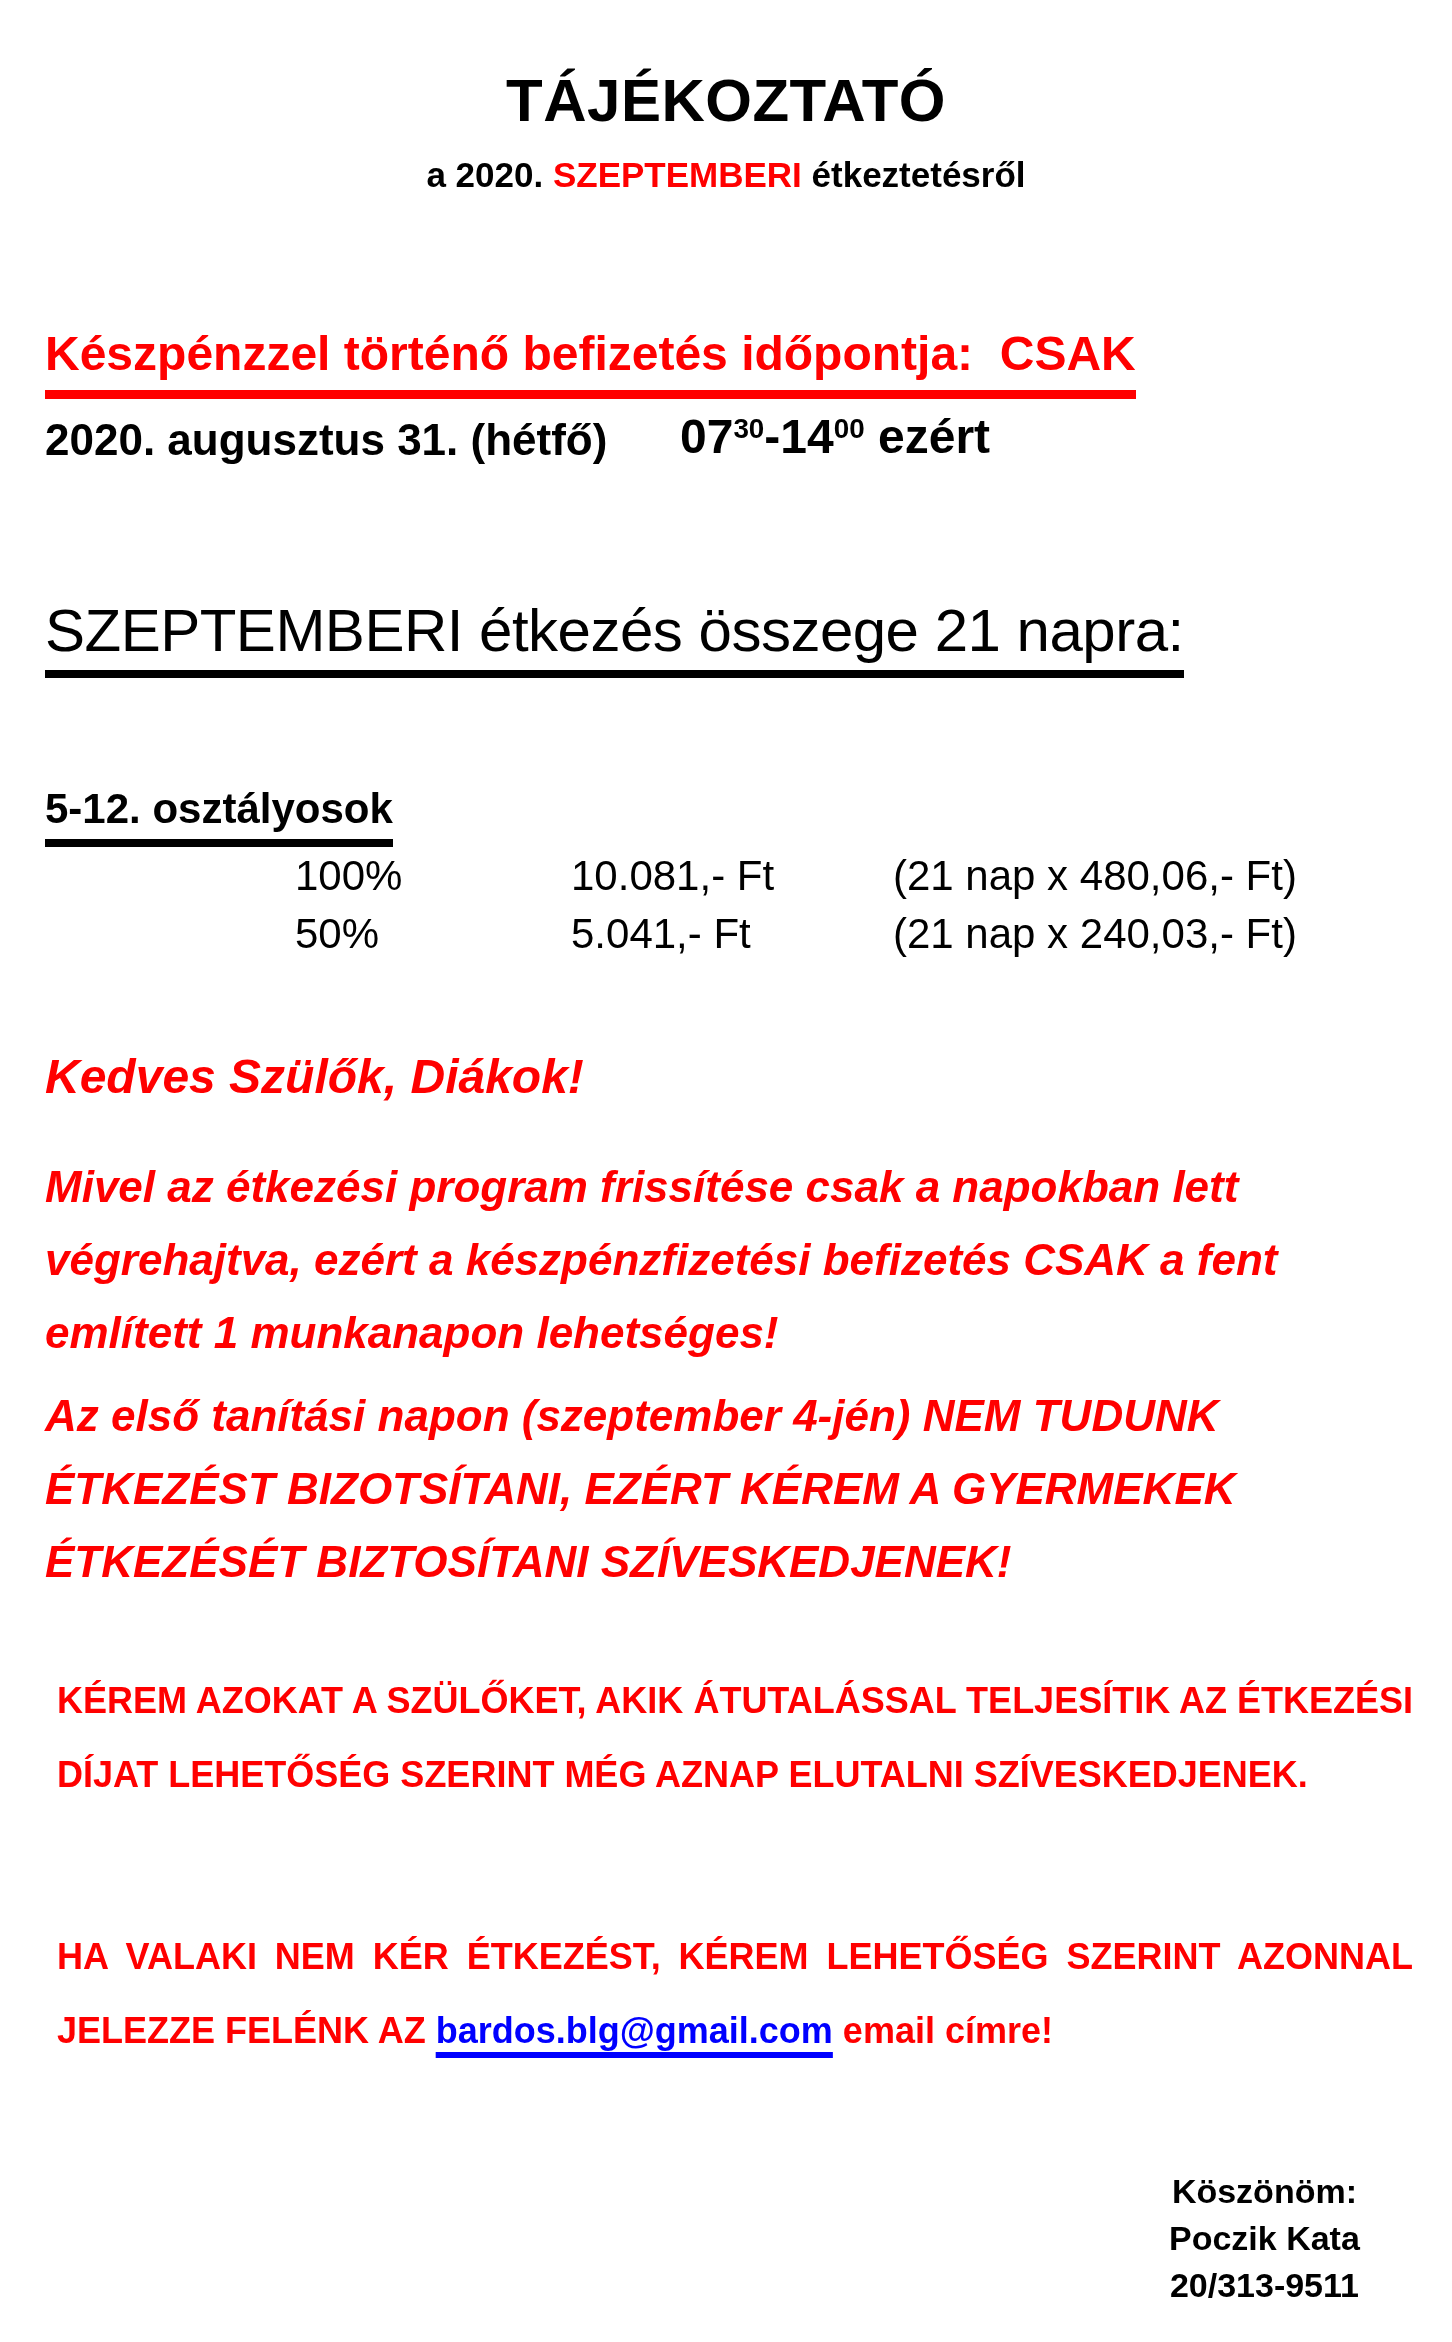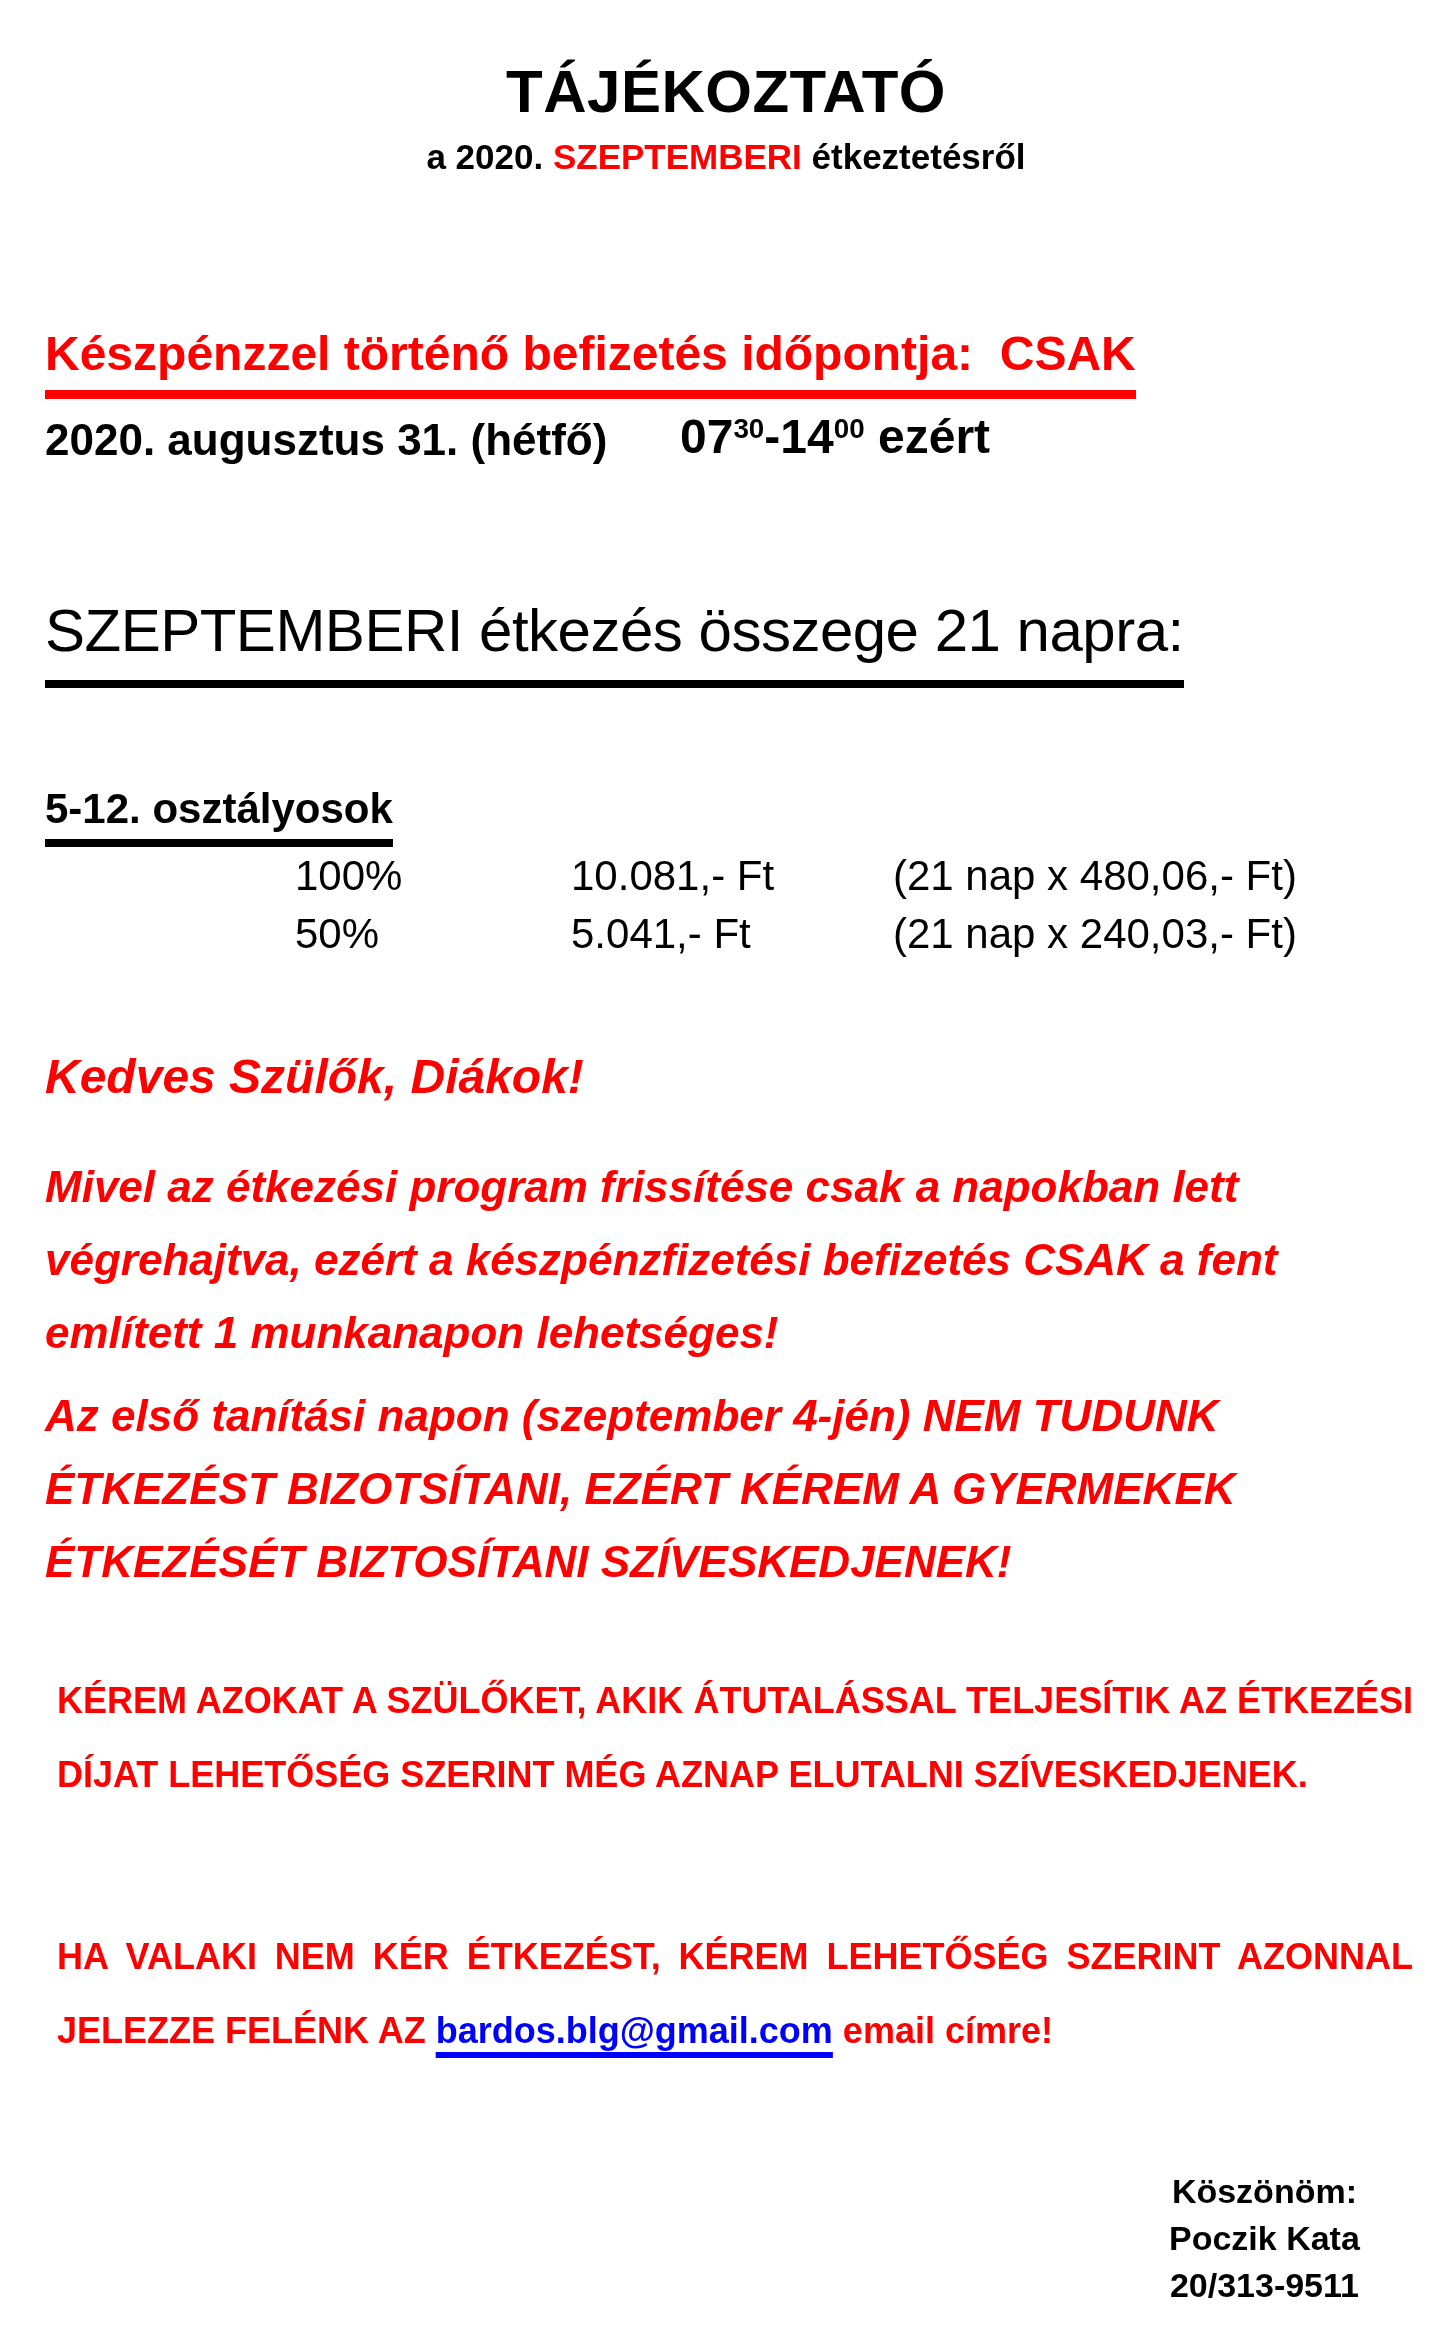--- a/index.html
+++ b/index.html
@@ -14,41 +14,41 @@
     width:1452px;
     height:2342px;
     background:var(--bg);
     font-family:"Liberation Sans",sans-serif;
     color:var(--text);
     overflow:hidden;
   }
 
   
   .doc-header{position:absolute;top:50px;left:0;width:100%;text-align:center;}
-  .doc-title{margin:6px;font-size:60px;font-weight:bold;line-height:72px;letter-spacing:0.5px;}
+  .doc-title{margin:15px;font-size:60px;font-weight:bold;line-height:72px;letter-spacing:0.5px;}
   .doc-subtitle{margin:6px 0 0;font-size:35px;font-weight:bold;line-height:46px;}
   .red{color:var(--red);}
 
   
   .payment{position:absolute;left:45px;top:325px;width:1365px;}
   .payment-heading{
     display:inline-block;margin:0;color:var(--red);
     font-size:48px;font-weight:bold;line-height:58px;
     padding-bottom:7px;border-bottom:9px solid var(--red);
     white-space:pre-wrap;
   }
   .date-line{position:relative;margin-top:12px;font-size:44px;font-weight:bold;line-height:58px;height:62px;}
   .time{position:absolute;left:635px;top:-3px;font-size:48px;white-space:pre;}
   .sup{font-size:0.58em;position:relative;top:-0.55em;}
 
   
   .sept-heading{
     position:absolute;left:45px;top:596px;margin:0;
     font-size:60px;font-weight:normal;line-height:70px;
-    padding-bottom:14px;border-bottom:8px solid var(--text);
+    padding-bottom:4px;border-bottom:8px solid var(--text);
     letter-spacing:-0.5px;white-space:pre;
   }
 
   
   .pricing{position:absolute;left:45px;top:782px;width:1365px;}
   .group-heading{
     display:inline-block;margin:0;font-size:42px;font-weight:bold;line-height:54px;
     padding-bottom:3px;border-bottom:8px solid var(--text);white-space:pre;
   }
   .price-table{font-size:42px;line-height:58px;}

